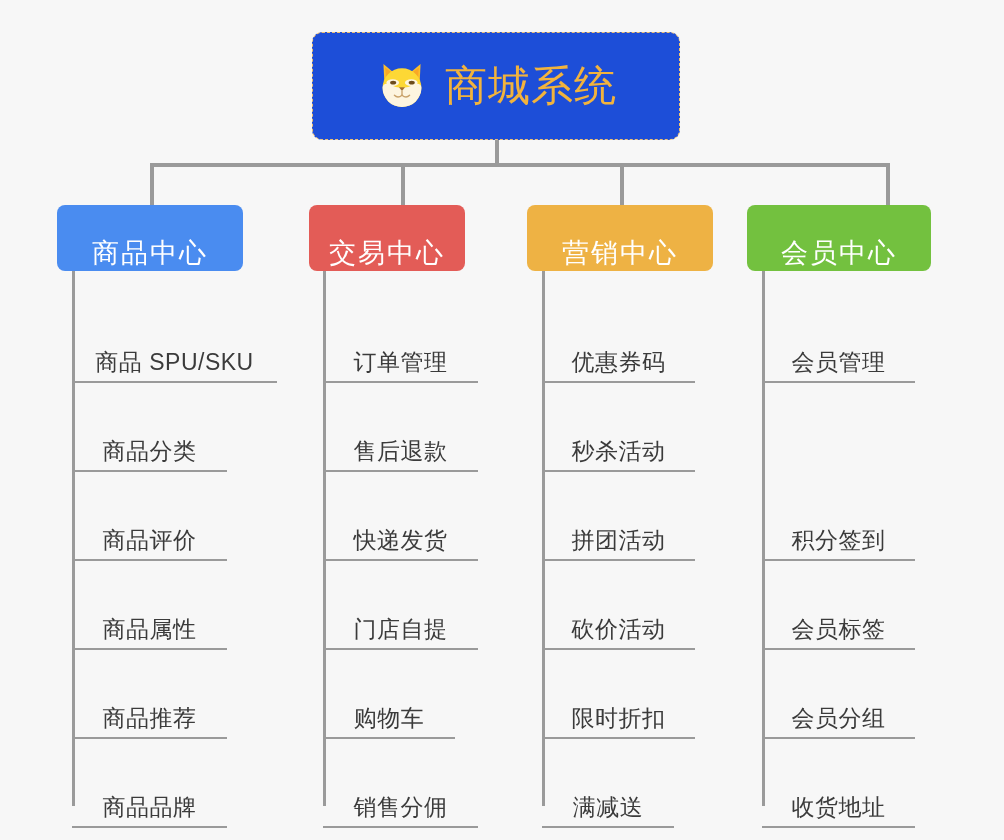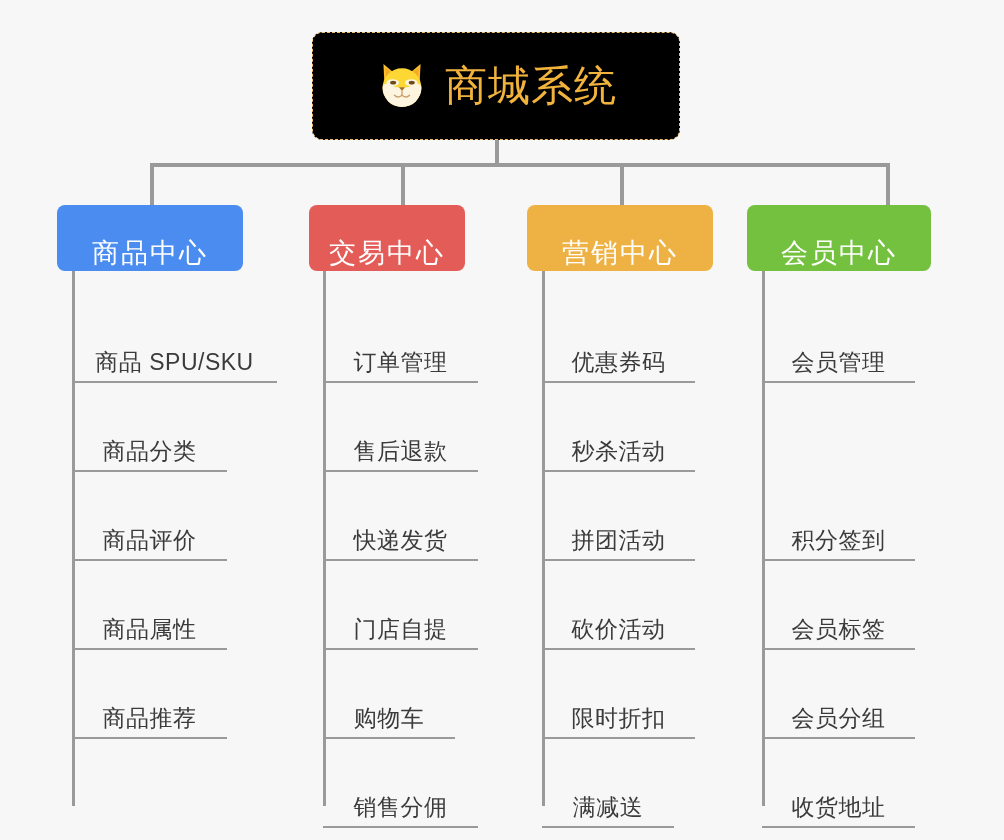--- a/index.html
+++ b/index.html
@@ -21,21 +21,21 @@
     height: 840px;
   }
 
   
   .root-node {
     position: absolute;
     left: 312px;
     top: 32px;
     width: 368px;
     height: 108px;
-    background: #000000;
+    background: #1d4ed8;
     border: 1px dashed #f0c070;
     border-radius: 10px;
     box-sizing: border-box;
     display: flex;
     align-items: center;
     justify-content: center;
     gap: 16px;
   }
   .root-icon {
     width: 54px;
@@ -169,20 +169,23 @@
     </div>
   <div class="item" style="left:72px;  top:449px; width:155px;">
       <span class="item-label">商品评价</span>
     </div>
   <div class="item" style="left:72px;  top:538px; width:155px;">
       <span class="item-label">商品属性</span>
     </div>
   <div class="item" style="left:72px;  top:627px; width:155px;">
       <span class="item-label">商品推荐</span>
     </div>
+  <div class="item" style="left:72px;  top:716px; width:155px;">
+      <span class="item-label">商品品牌</span>
+    </div>
 
   <div class="col-spine" style="left:323px; height:535px;"></div>
   <div class="item" style="left:323px; top:271px; width:155px;">
       <span class="item-label">订单管理</span>
     </div>
   <div class="item" style="left:323px; top:360px; width:155px;">
       <span class="item-label">售后退款</span>
     </div>
   <div class="item" style="left:323px; top:449px; width:155px;">
       <span class="item-label">快递发货</span>

